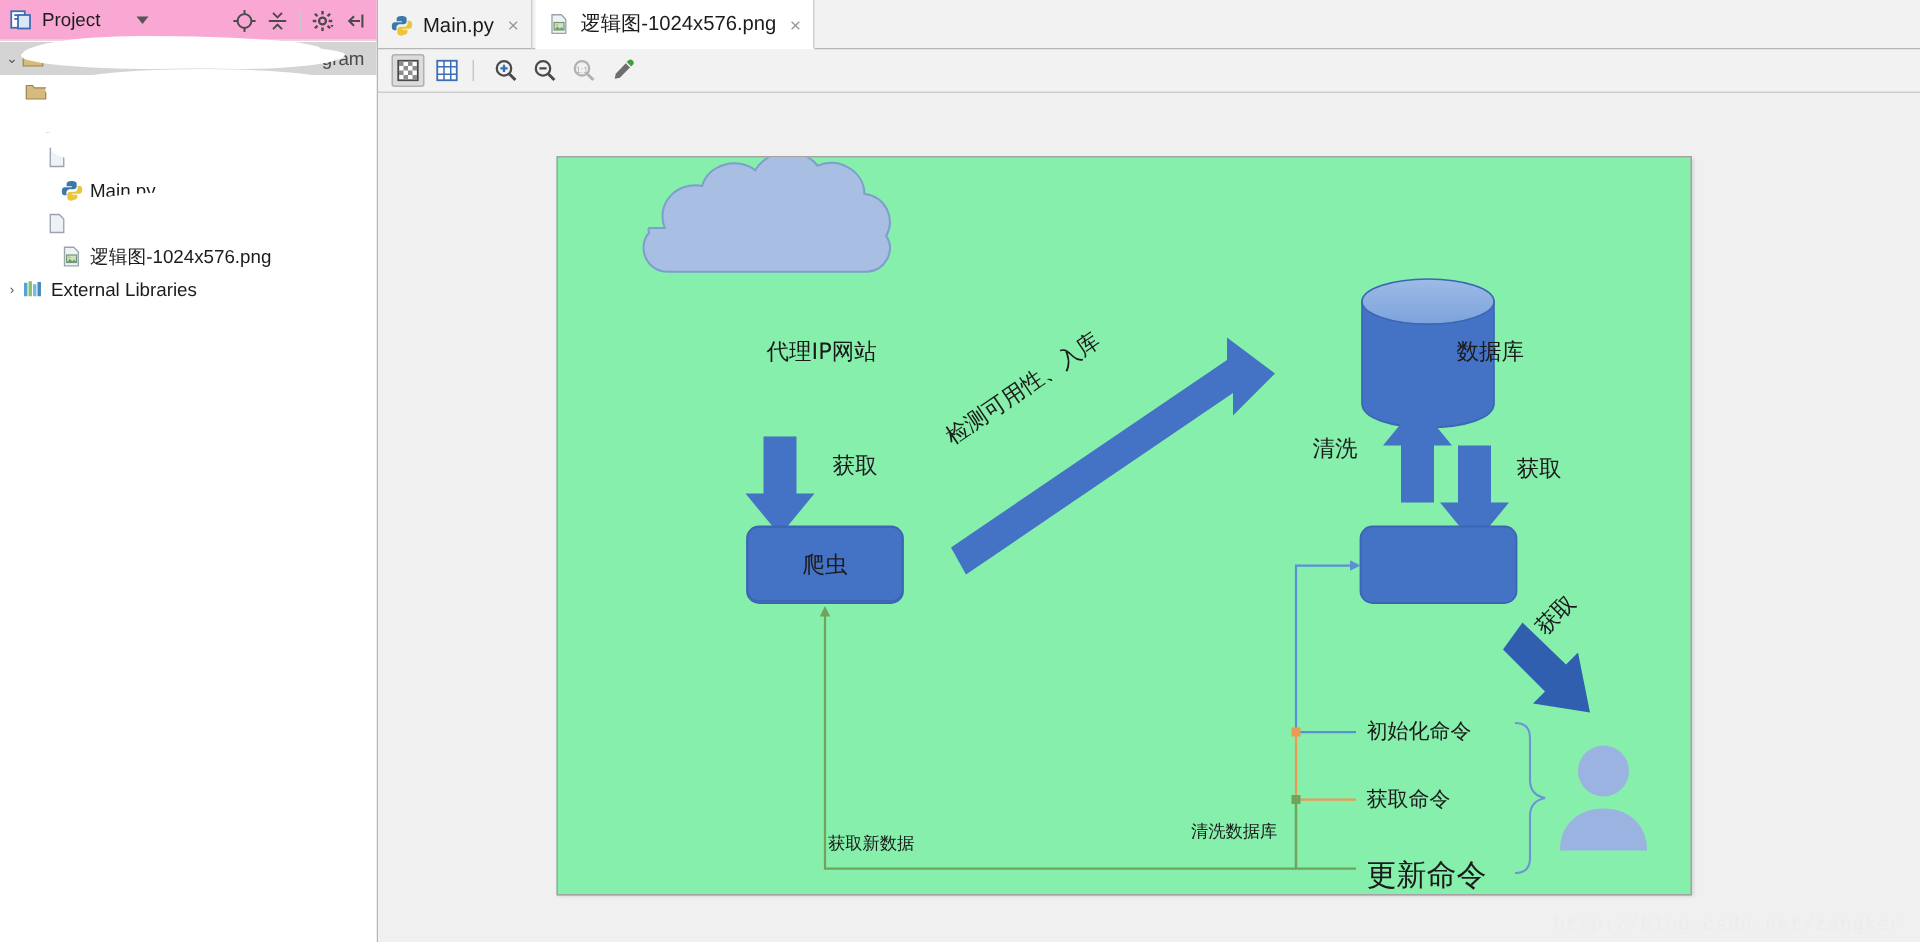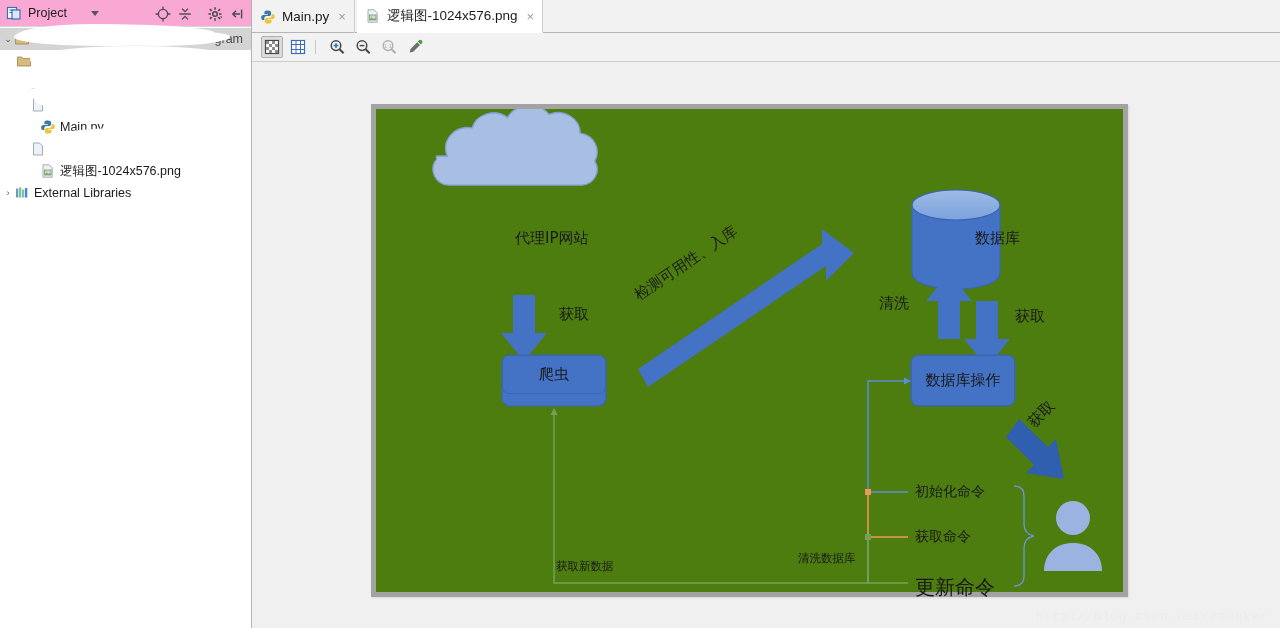--- a/index.html
+++ b/index.html
@@ -66,21 +66,21 @@
     position: absolute; right: 0px; top: 0; height: 29px; line-height: 29px;
     font-size: 13.5px; color: #1b1b1b; white-space: nowrap;
   }
 
   
   #canvas-area {
     position: absolute; left: 252px; top: 62px; right: 0; bottom: 0; background: #f0f0f0;
   }
   #canvas {
     position: absolute; left: 119px; top: 42px; width: 757px; height: 493px;
-    background: #4d7c0f; border: 5px solid #a3a3a3;
+    background: #86efac; border: 1px solid #a3a3a3;
     box-shadow: 1px 1px 2px rgba(0,0,0,.10);
   }
   #watermark {
     position: absolute; right: 12px; bottom: 4px; font-size: 13px; color: #ececec;
     font-family: "Liberation Mono", "DejaVu Sans Mono", monospace; letter-spacing: .5px;
   }
   .cn-label {
     position: absolute; font-family: "DejaVu Sans", sans-serif; color: #1a1a1a;
     white-space: nowrap;
   }
@@ -400,26 +400,25 @@
         </g>
 
         <g>
           <circle cx="697" cy="409" r="17" fill="#9ab3e0"></circle>
           <path d="M668 462c0-18 13-28 29-28s29 10 29 28z" fill="#9ab3e0"></path>
         </g>
       </svg>
 
       <span class="cloud-text" style="left:139px;top:120px;">代理IP网站</span>
       <span class="cn-label" style="left:183px;top:196px;font-size:15px;">获取</span>
-      <span class="node-box" style="left:126px;top:246px;width:104px;height:39px;text-align:right;">爬虫</span>
+      <span class="node-box" style="left:126px;top:246px;width:104px;height:50px;text-align:right;">爬虫</span>
       <span class="cn-label" style="left:255px;top:180px;font-size:15px;transform:rotate(-34deg);transform-origin:left top;">检测可用性、入库</span>
       <span class="cyl-text" style="left:551px;top:120px;margin-left:48px;">数据库</span>
       <span class="cn-label" style="left:503px;top:185px;font-size:15px;">清洗</span>
       <span class="cn-label" style="left:639px;top:198px;font-size:15px;">获取</span>
-      <span class="node-box" style="left:535px;top:246px;width:104px;height:51px;">数据库操作</span>
       <span class="cn-label" style="left:648px;top:309px;font-size:15px;transform:rotate(-45deg);transform-origin:left top;">获取</span>
       <span class="cn-label" style="left:539px;top:374px;font-size:14px;">初始化命令</span>
       <span class="cn-label" style="left:539px;top:419px;font-size:14px;">获取命令</span>
       <span class="cn-label" style="left:539px;top:465px;font-size:20px;">更新命令</span>
       <span class="cn-label" style="left:180px;top:450px;font-size:11.5px;">获取新数据</span>
       <span class="cn-label" style="left:422px;top:442px;font-size:11.5px;">清洗数据库</span>
     </div>
 
     <div id="watermark">http://blog.csdn.net/zangker</div>
   </div>

